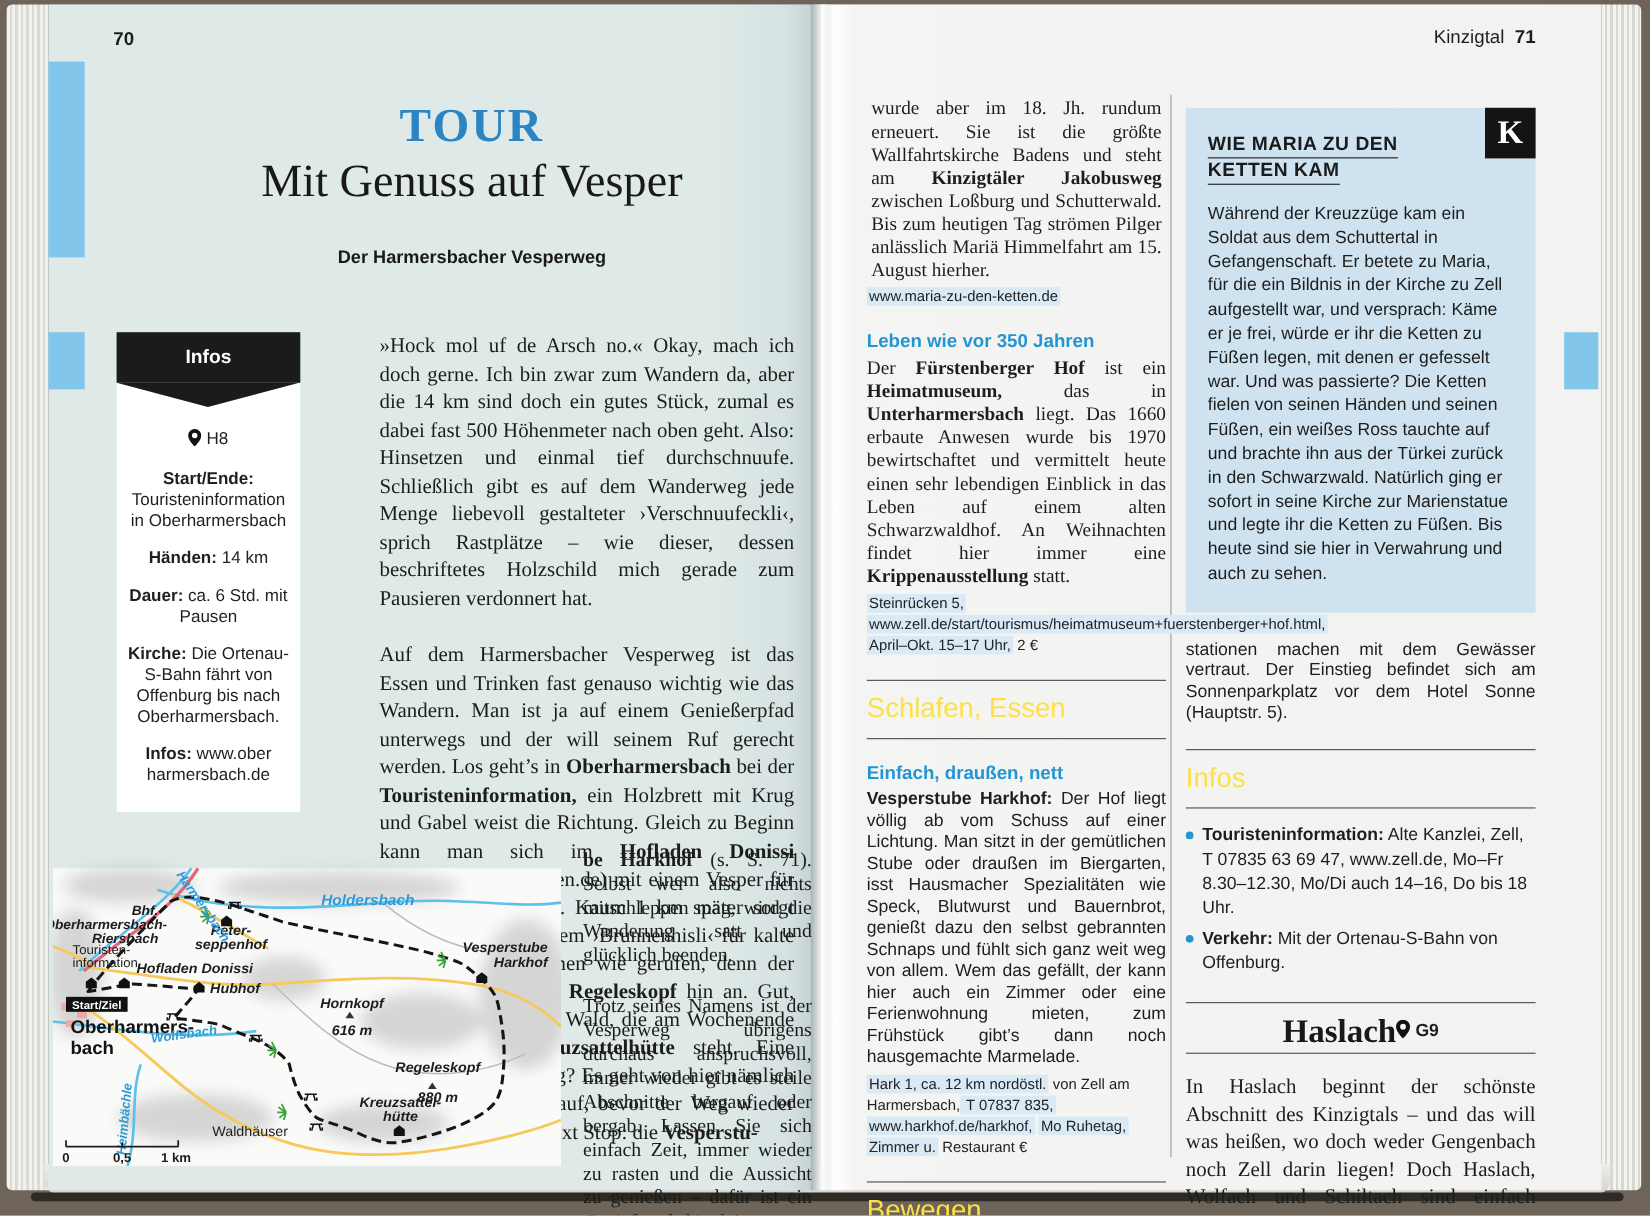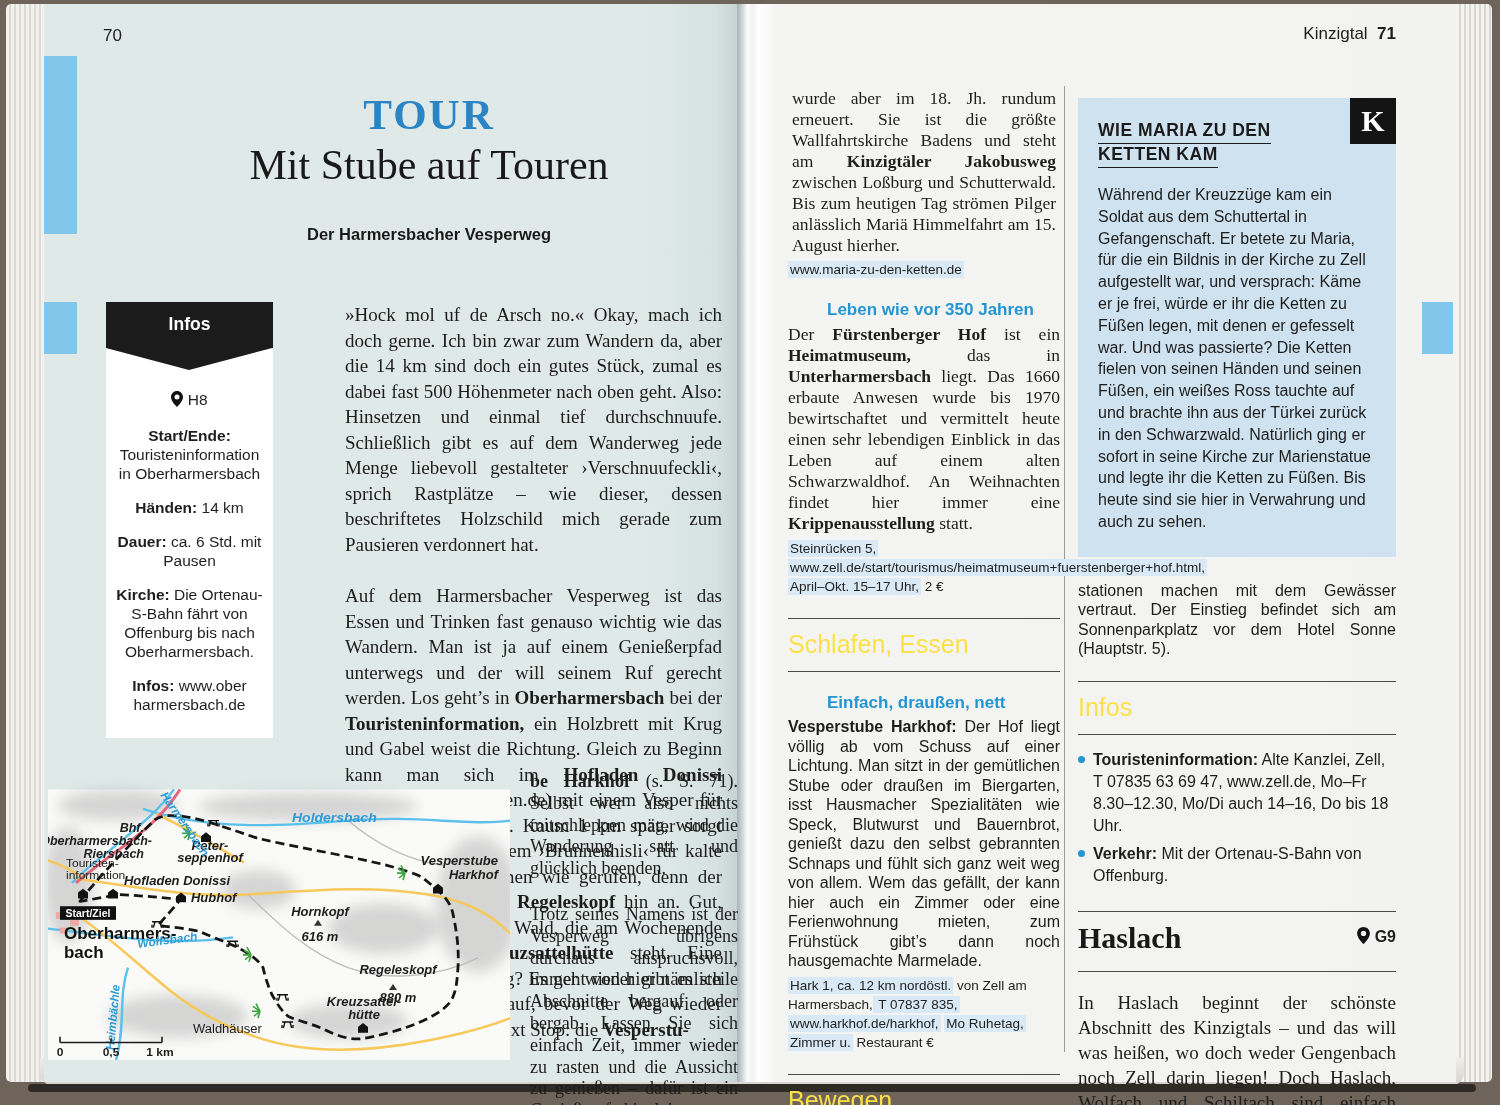--- a/index.html
+++ b/index.html
@@ -18,24 +18,24 @@
   .page-right{left:745px;top:4px;width:711px;height:1078px;
     background:linear-gradient(90deg,#d8d8d6 0px,#ffffff 13px,#f4f5f3 32px,#f2f3f1 100%);}
   .spine-strip{left:737px;top:4px;width:18px;height:1078px;
     background:linear-gradient(90deg,rgba(80,100,100,.28),rgba(255,255,255,.95) 60%,rgba(255,255,255,0));}
   .book-bottom{left:40px;top:1058px;width:1424px;height:27px;
     background:linear-gradient(#efede9,#d6d3ce);border-radius:0 0 12px 12px;}
   .bottom-line{left:28px;top:1084px;width:1448px;height:8px;background:#2e2a25;border-radius:4px;}
   .b{font-weight:700;}
   .hl{background:#d9eaf6;padding:1px 2px;-webkit-box-decoration-break:clone;box-decoration-break:clone;}
   .just{text-align:justify;hyphens:auto;}
-  .bluehead{color:#2395d2;font-weight:700;font-size:17px;line-height:21px;margin-left:39px;}
+  .bluehead{color:#2395d2;font-weight:700;font-size:17px;line-height:21px;}
 
   
-  .pnum-left{left:103px;top:26px;font-weight:400;font-size:17px;color:#1d1d1d;}
+  .pnum-left{left:103px;top:26px;font-weight:700;font-size:17px;color:#1d1d1d;}
   .tab{background:#82c6ec;}
   .tab-tall{left:44px;top:56px;width:33px;height:178px;}
   .tab-small{left:44px;top:302px;width:33px;height:52px;}
   .head-block{left:118px;top:90px;width:622px;text-align:center;color:#191919;}
   .kicker{font-family:"Liberation Serif","DejaVu Serif",serif;font-weight:700;font-size:43px;
           color:#2b85c5;letter-spacing:2px;}
   .big-title{font-family:"Liberation Serif","DejaVu Serif",serif;font-size:42px;margin-top:2px;}
   .subtitle{font-size:16.5px;font-weight:700;margin-top:36px;}
 
   .infobox{left:106px;top:302px;width:167px;}
@@ -83,21 +83,21 @@
   .col2{left:1078px;top:98px;width:318px;color:#1d1d1b;}
   .kbox{background:#cfe2f0;padding:22px 20px 24px;position:relative;}
   .kbadge{position:absolute;top:0;right:0;width:46px;height:46px;background:#141414;color:#fff;
           text-align:center;font:700 30px/46px "Liberation Serif","DejaVu Serif",serif;}
   .kbox-title{font-size:17.5px;font-weight:700;letter-spacing:.5px;color:#1b1b1b;width:218px;}
   .kbox-title span{display:inline-block;border-bottom:1.5px solid #1b1b1b;padding-bottom:2px;}
   .kbox-text{margin-top:16px;font-size:16px;line-height:21.8px;}
   .bul{position:relative;padding-left:15px;margin-top:6px;}
   .dot{position:absolute;left:0;top:7px;width:7px;height:7px;border-radius:50%;background:#2395d2;}
   .haslach-head{border-top:1px solid #4a4a4a;border-bottom:1px solid #4a4a4a;margin-top:24px;
-        padding:9px 0 16px;display:flex;align-items:center;justify-content:space-between;}
+        padding:9px 0 2px;display:flex;align-items:center;justify-content:center;}
   .haslach-title{font-family:"Liberation Serif","DejaVu Serif",serif;font-weight:700;font-size:30px;color:#181818;}
   .gridref{font-weight:700;font-size:16px;}
 </style>
 </head>
 <body>
 
 <div class="shot">
 
   <div class="abs stack-left"></div>
   <div class="abs stack-right"></div>
@@ -106,21 +106,21 @@
   <div class="abs page-left"></div>
   <div class="abs page-right"></div>
   <div class="abs spine-strip"></div>
 
   <div class="abs pnum-left">70</div>
   <div class="abs tab tab-tall"></div>
   <div class="abs tab tab-small"></div>
 
   <div class="abs head-block">
     <div class="kicker">TOUR</div>
-    <div class="big-title">Mit Stube auf Touren</div>
+    <div class="big-title">Mit Genuss auf Vesper</div>
     <div class="subtitle">Der Harmersbacher Vesperweg</div>
   </div>
 
   <div class="abs infobox">
     <div class="ib-head">Infos</div>
     <div class="ib-body">
       <div>
         <span class="pin">
           <svg width="12" height="16" viewBox="0 0 24 32">
               <path fill="#111" d="M12 0C5.4 0 0 5.4 0 12c0 9 12 20 12 20s12-11 12-20C24 5.4 18.6 0 12 0zm0 17a5 5 0 1 1 0-10 5 5 0 0 1 0 10z"></path>

